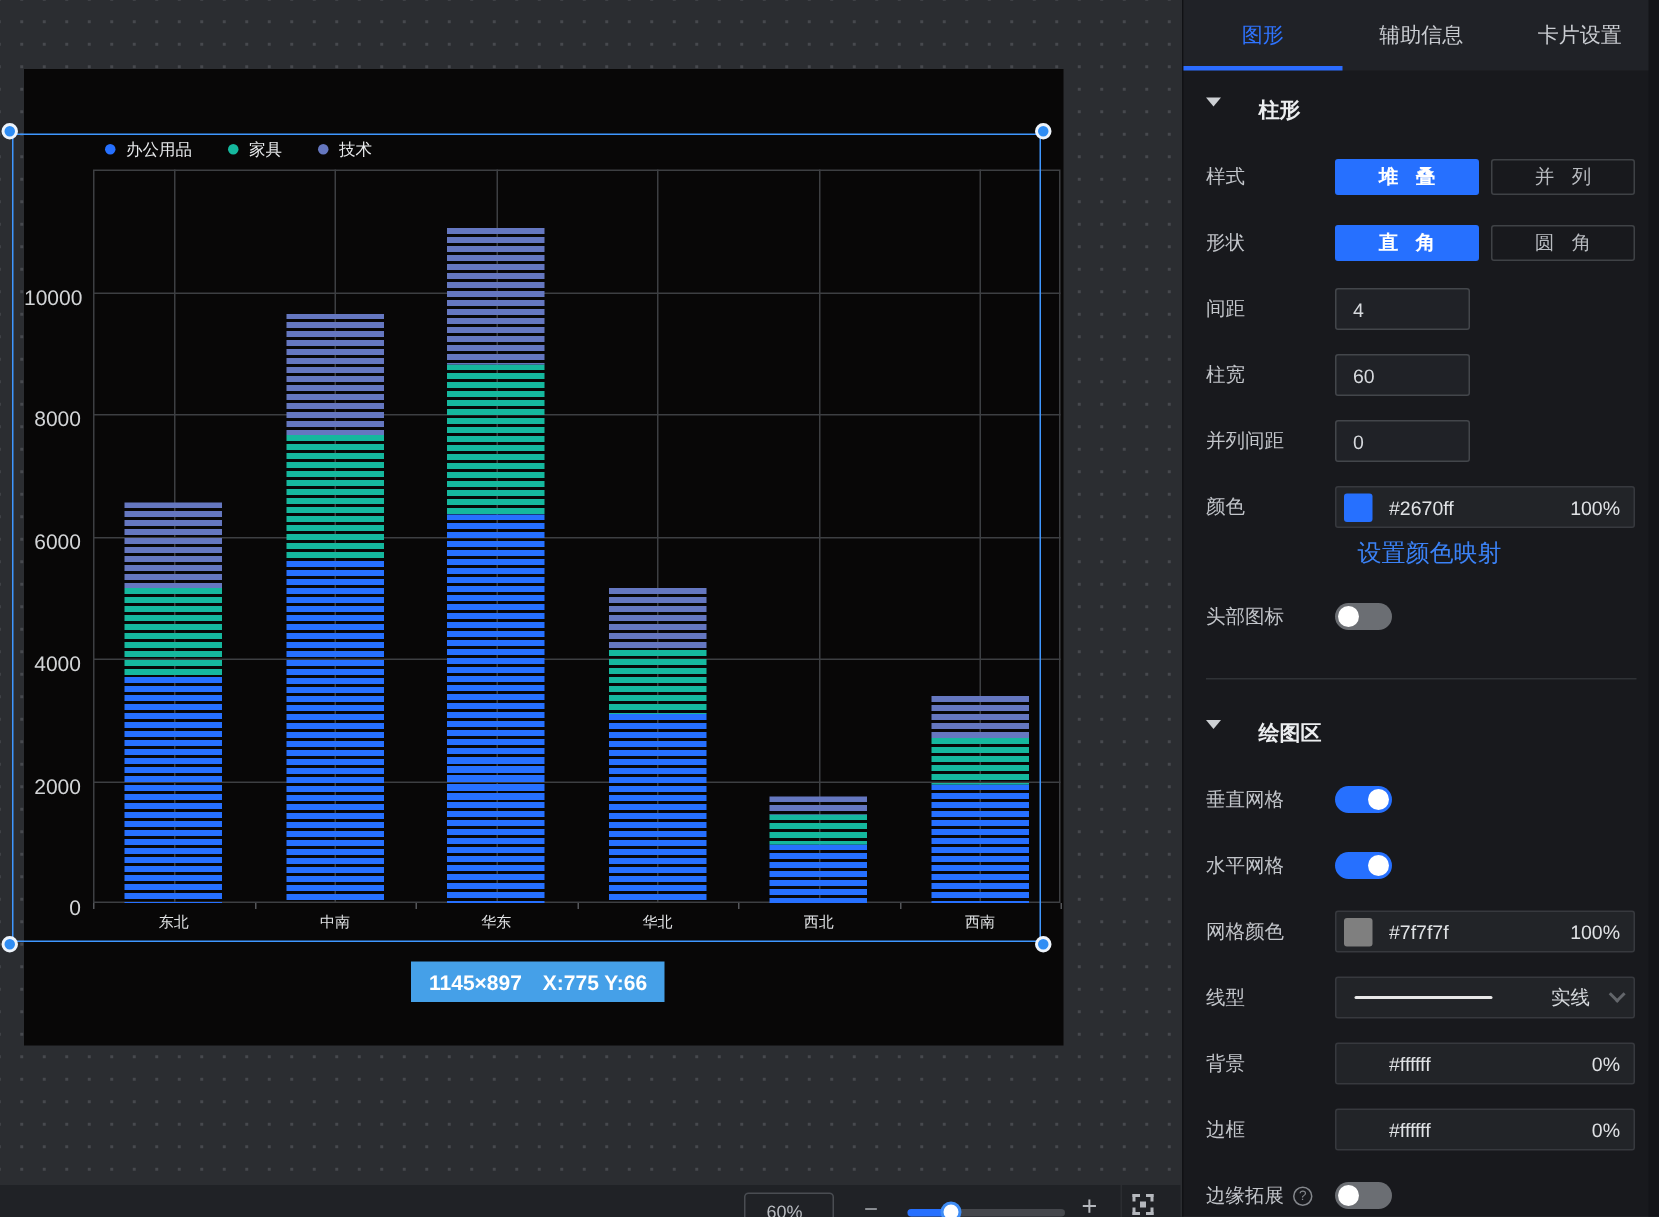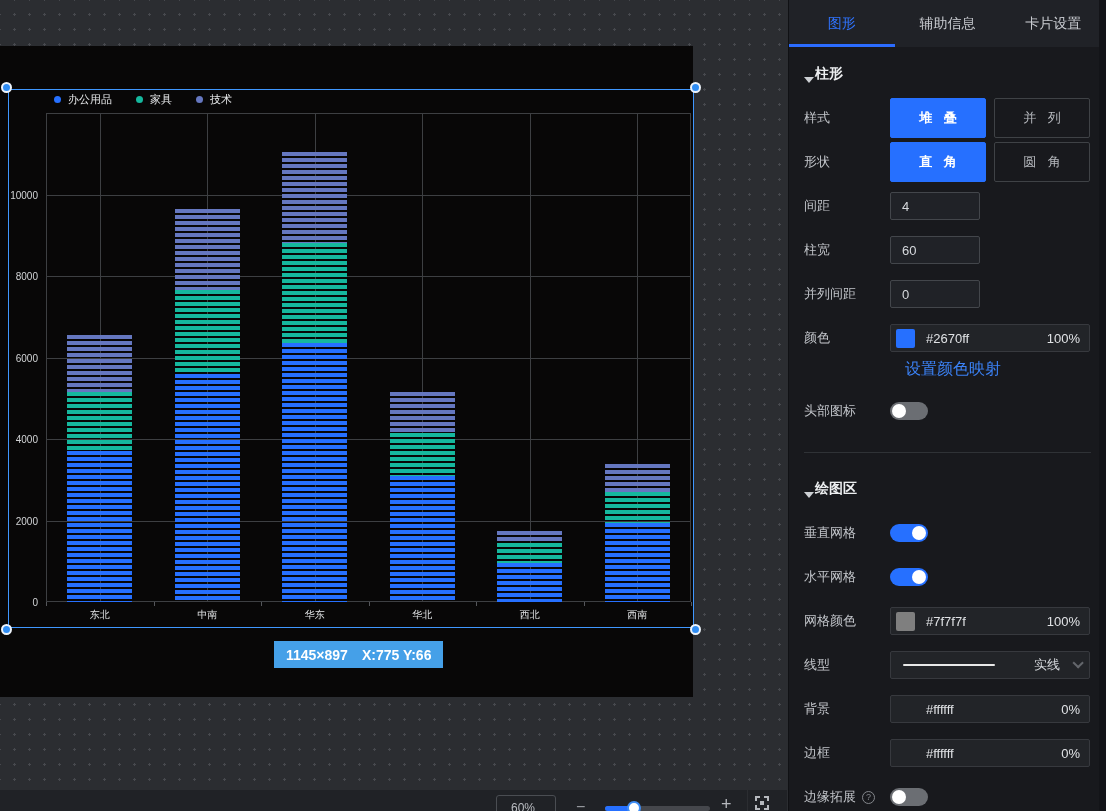--- a/index.html
+++ b/index.html
@@ -5,31 +5,31 @@
   * { margin:0; padding:0; box-sizing:border-box; }
   html,body { width:1106px; height:811px; overflow:hidden; background:#2b2d31;
     font-family:"Liberation Sans", sans-serif; }
 
   
   .editor { position:absolute; left:0; top:0; width:787px; height:811px;
     background-color:#2b2d31;
     background-image:radial-gradient(#47494e 1px, rgba(0,0,0,0) 1.3px);
     background-size:15px 15px; background-position:7px 7px; }
 
-  .canvas-black { position:absolute; left:0; top:46px; width:693px; height:651px;
+  .canvas-black { position:absolute; left:16px; top:46px; width:693px; height:651px;
     background:#080707; overflow:hidden; }
 
   
   .legend { position:absolute; display:flex; align-items:center; gap:24px; }
   .legend-item { display:flex; align-items:center; gap:7px; }
   .legend-dot { width:7px; height:7px; border-radius:50%; }
   .legend-label { color:#e8eaec; font-size:11px; }
   .plot-border { position:absolute; border:1px solid #3d3f42; }
   .hgrid, .vgrid { position:absolute; background:#3d3f42; }
-  .ytick-label { position:absolute; width:38px; text-align:right; color:#d2d4d6; font-size:10px; }
+  .ytick-label { position:absolute; width:38px; text-align:right; color:#d2d4d6; font-size:14px; }
   .xtick { position:absolute; width:1px; height:4px; background:#54565a; }
   .xcat-label { position:absolute; width:90px; text-align:center; color:#e2e4e6; font-size:10px; }
   .bar-seg { position:absolute; }
 
   
   .selection { position:absolute; left:8px; top:89px; width:686px; height:539px;
     border:1px solid #3f97ff; }
   .handle { position:absolute; width:11px; height:11px; border-radius:50%;
     background:#2f8df4; border:2px solid #eef4fb; }
   .handle.tl { left:-8px; top:-8px; } .handle.tr { right:-8px; top:-8px; }
@@ -66,29 +66,29 @@
   .panel { position:absolute; left:788px; top:0; width:318px; height:811px;
     background:#18191d; border-left:1px solid #101114; }
   .tabs { position:relative; display:flex; height:47px; background:#202227; }
   .tab { flex:1; display:flex; align-items:center; justify-content:center;
     color:#c9ccd1; font-size:14px; cursor:pointer; }
   .tab.active { color:#2f74ff; }
   .tab-underline { position:absolute; left:0; bottom:0; width:106px; height:3px; background:#2b6cff; }
   .panel-scroll { position:absolute; right:0; top:0; width:7px; height:811px; background:#131418; }
 
   .panel-content { padding:18px 15px 0 15px; }
-  .section-header { display:flex; align-items:flex-end; gap:1px; margin-bottom:21px; }
+  .section-header { display:flex; align-items:flex-start; gap:25px; margin-bottom:21px; }
   .tri { width:0; height:0; border-left:5px solid transparent; border-right:5px solid transparent;
     border-top:6px solid #cdd0d4; }
   .section-title { color:#eceef0; font-size:14px; font-weight:bold; }
 
   .row { display:flex; align-items:center; height:28px; margin-bottom:16px; }
   .row-label { width:86px; color:#c2c5ca; font-size:13px; flex:none; display:flex; align-items:center; gap:6px;}
   .btn-pair { display:flex; gap:8px; }
-  .opt-btn { width:96px; height:40px; display:flex; align-items:center; justify-content:center;
+  .opt-btn { width:96px; height:24px; display:flex; align-items:center; justify-content:center;
     font-size:13px; letter-spacing:4px; text-indent:4px; border-radius:2px;
     border:1px solid #3f4246; color:#b8bbc0; background:transparent; }
   .opt-btn.active { background:#2670ff; border-color:#2670ff; color:#ffffff; font-weight:bold; }
 
   .num-input { width:90px; height:28px; background:#202227; border:1px solid #43464b;
     border-radius:2px; color:#d6d9dd; font-size:13px; padding-left:11px;
     font-family:"Liberation Sans", sans-serif; }
 
   .color-field { width:200px; height:28px; background:#222428; border:1px solid #37393e;
     border-radius:2px; display:flex; align-items:center; padding:0 9px 0 5px; }

